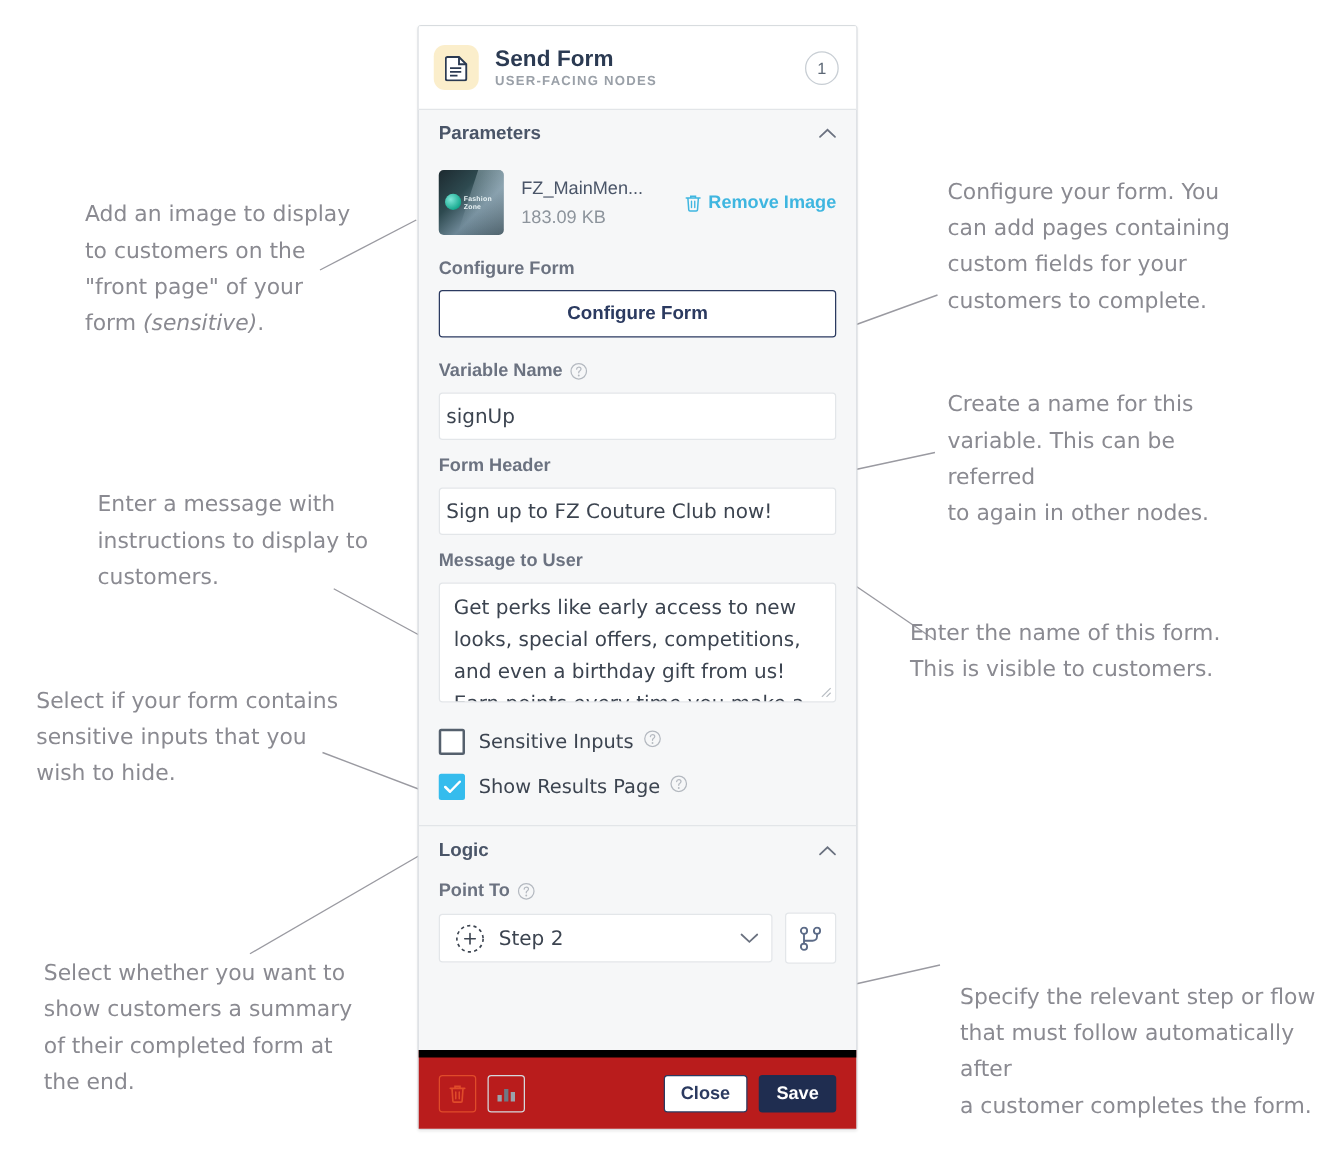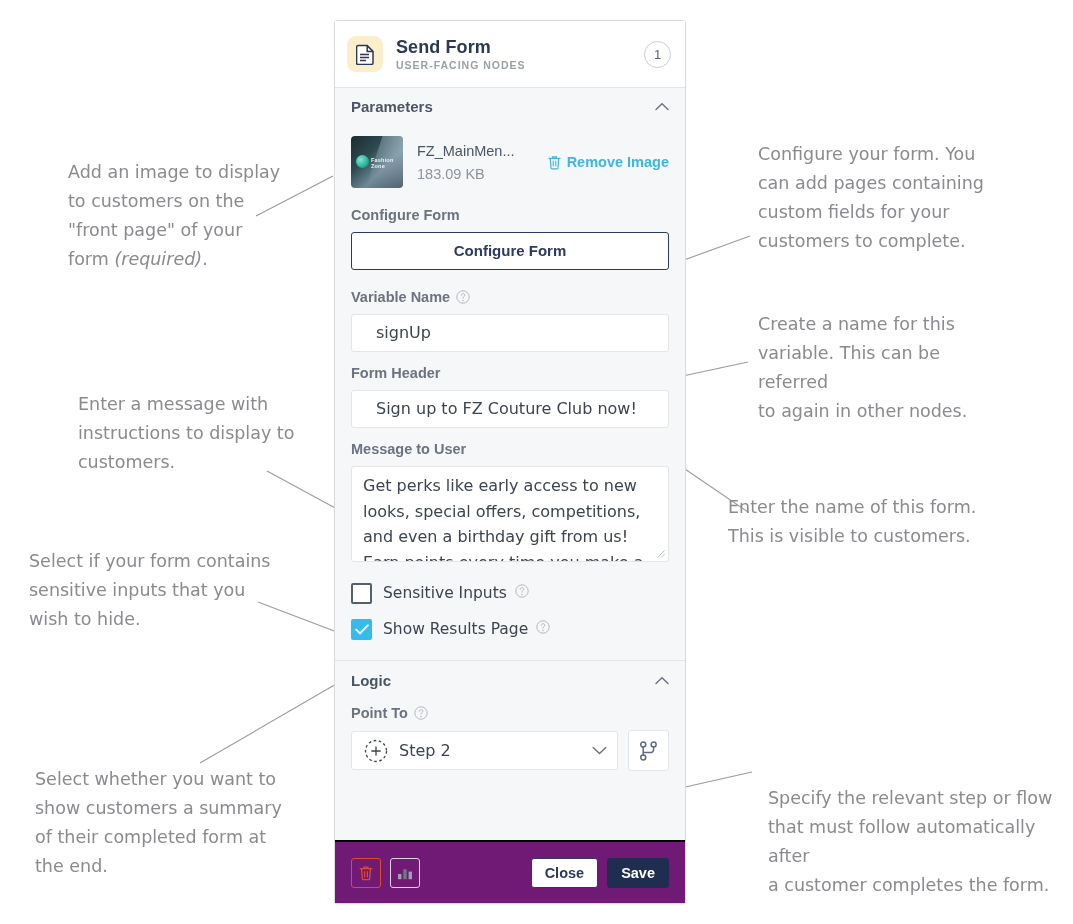--- a/index.html
+++ b/index.html
@@ -148,21 +148,21 @@
     cursor: pointer;
   }
 
   .text-input {
     display: block; width: 100%;
     height: 38px;
     background: #ffffff;
     border: 1px solid #e3e6e9;
     border-radius: 3px;
     box-sizing: border-box;
-    padding: 0 24px;
+    padding: 0 5px;
     font-size: 16px; color: #3c4450;
     font-family: "DejaVu Sans", sans-serif;
     line-height: 36px;
     white-space: nowrap; overflow: hidden;
   }
 
   .textarea {
     display: block; width: 100%;
     height: 96px;
     background: #ffffff;
@@ -227,22 +227,22 @@
     background: #ffffff;
     border: 1px solid #e3e6e9;
     border-radius: 3px;
     display: flex; align-items: center; justify-content: center;
     cursor: pointer;
   }
 
   
   .panel-footer {
     margin-top: auto;
-    background: #701a75;
-    border-top: 2px solid #000000;
+    background: #b91c1c;
+    border-top: 6px solid #000000;
     height: 63px;
     display: flex; align-items: center;
     padding: 0 16px;
     box-sizing: border-box;
     gap: 9px;
     flex: none;
   }
   .icon-btn {
     width: 30px; height: 30px;
     border-radius: 3px; box-sizing: border-box;
@@ -272,21 +272,21 @@
   <line x1="200" y1="763" x2="350" y2="676"></line>
   <line x1="750" y1="236" x2="662" y2="268"></line>
   <line x1="748" y1="362" x2="664" y2="380"></line>
   <line x1="748" y1="512" x2="657" y2="450"></line>
   <line x1="752" y1="772" x2="672" y2="790"></line>
 </svg>
 
 <div class="annot" style="left:68px; top:158px; width:220px;"><span>Add an image to display
 to customers on the
 "front page" of your
-form </span><em>(required)</em><span>.</span></div>
+form </span><em>(sensitive)</em><span>.</span></div>
 
 <div class="annot" style="left:78px; top:390px; width:230px;">Enter a message with
 instructions to display to
 customers.</div>
 
 <div class="annot" style="left:29px; top:547px; width:250px;">Select if your form contains
 sensitive inputs that you
 wish to hide.</div>
 
 <div class="annot" style="left:35px; top:765px; width:255px;">Select whether you want to

